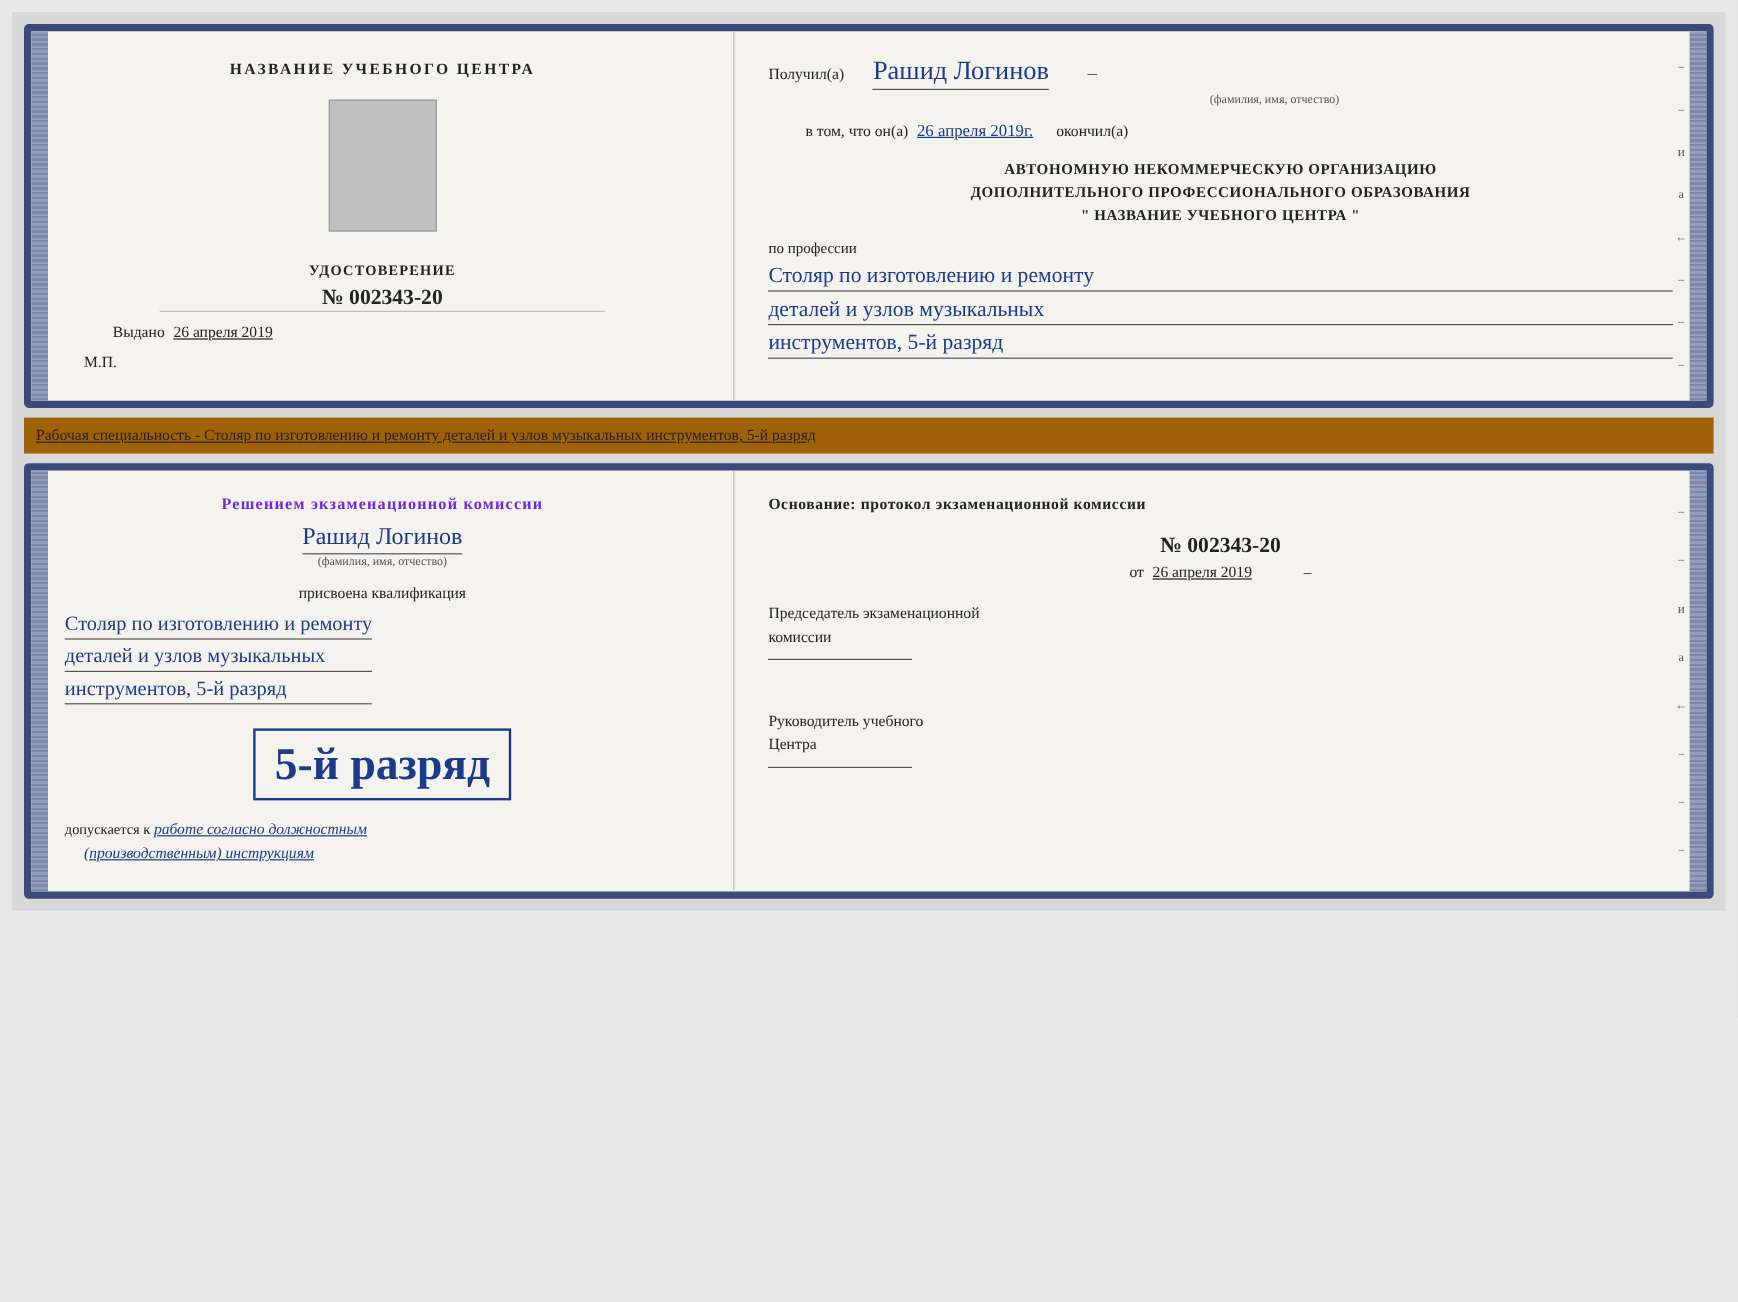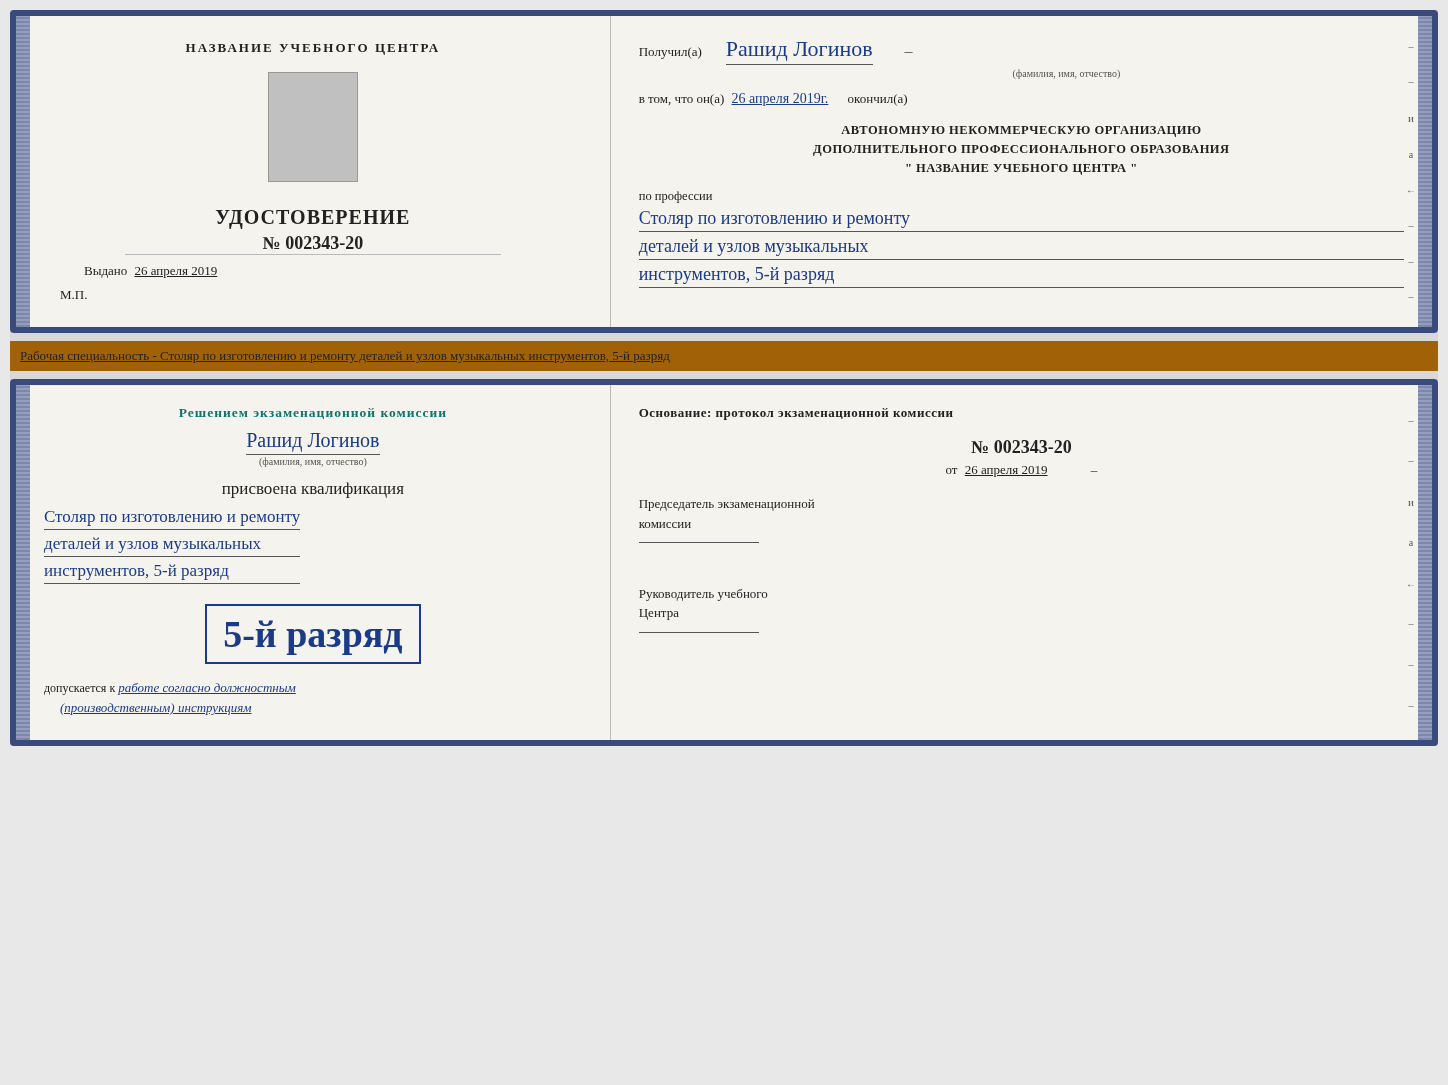--- a/index.html
+++ b/index.html
@@ -8,20 +8,21 @@
       font-family: 'Times New Roman', Times, serif;
       padding: 10px;
       width: 1448px;
       min-height: 1085px;
     }
 
     .page-wrapper {
       display: flex;
       flex-direction: column;
       gap: 8px;
+      padding: 10px;
       background: #d8d8d8;
     }
 
     
     .document-card {
       background: #f5f3ee;
       border: 6px solid #3a4a7a;
       border-radius: 4px;
       display: flex;
       flex-direction: row;
@@ -71,21 +72,21 @@
       font-size: 13px;
       font-weight: bold;
       letter-spacing: 2px;
       text-align: center;
       color: #222;
       margin-bottom: 8px;
       text-transform: uppercase;
     }
 
     .cert-type {
-      font-size: 20px;
+      font-size: 12px;
       font-weight: bold;
       text-align: center;
       color: #222;
       letter-spacing: 1px;
       margin-top: 16px;
     }
 
     .cert-number {
       font-size: 18px;
       font-weight: bold;
@@ -138,20 +139,21 @@
       font-size: 10px;
       color: #555;
       text-align: center;
       margin-top: 1px;
     }
 
     .date-line {
       font-size: 13px;
       color: #222;
       margin-top: 12px;
+      margin-left: 31px;
     }
 
     .handwritten-date {
       font-family: 'Segoe Script', 'Brush Script MT', cursive;
       font-size: 14px;
       color: #1a3a8a;
       text-decoration: underline;
       margin-left: 4px;
     }
 
@@ -188,28 +190,28 @@
     .working-specialty-text {
       font-size: 13px;
       color: #222;
       padding: 6px 10px;
       background: #a16207;
       line-height: 1.4;
     }
 
     .commission-text {
       font-size: 13.5px;
-      color: #0f766e;
+      color: #6d28d9;
       text-align: center;
       font-weight: bold;
       letter-spacing: 1px;
     }
 
     .qualification-label {
-      font-size: 17px;
+      font-size: 13px;
       color: #222;
       text-align: center;
       margin-top: 8px;
     }
 
     .qualification-profession {
       font-family: 'Segoe Script', 'Brush Script MT', cursive;
       font-size: 17px;
       color: #1a3a8a;
     }

